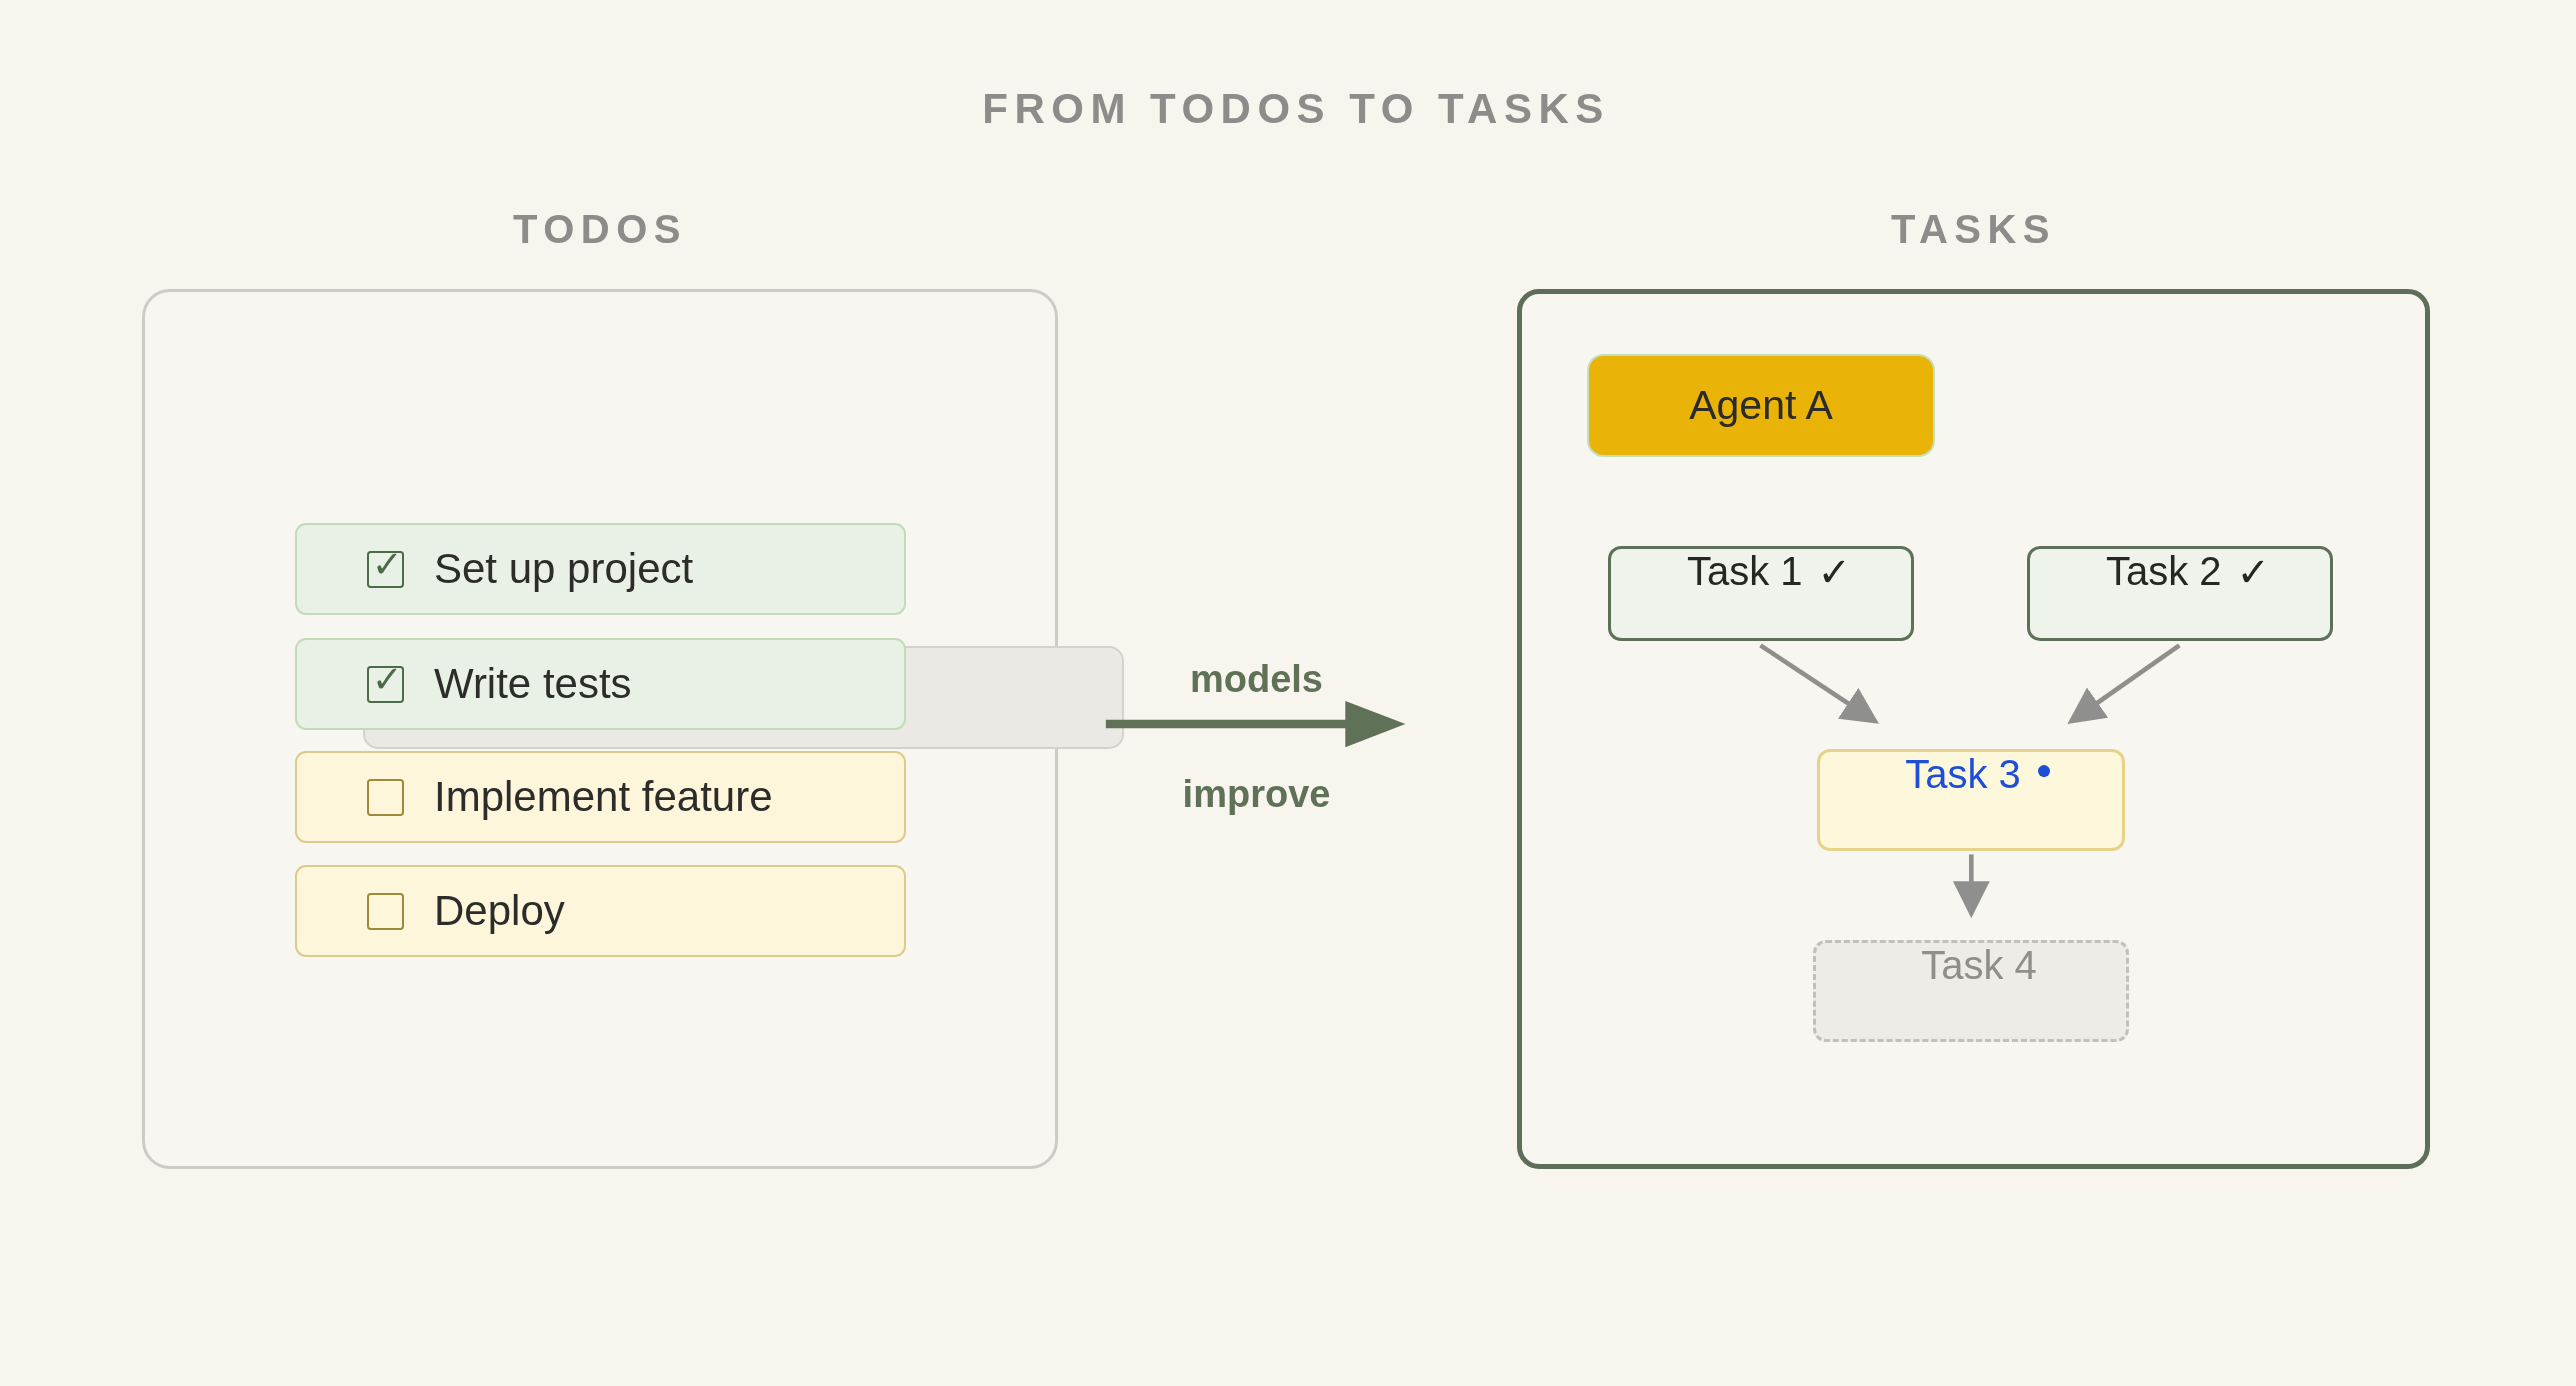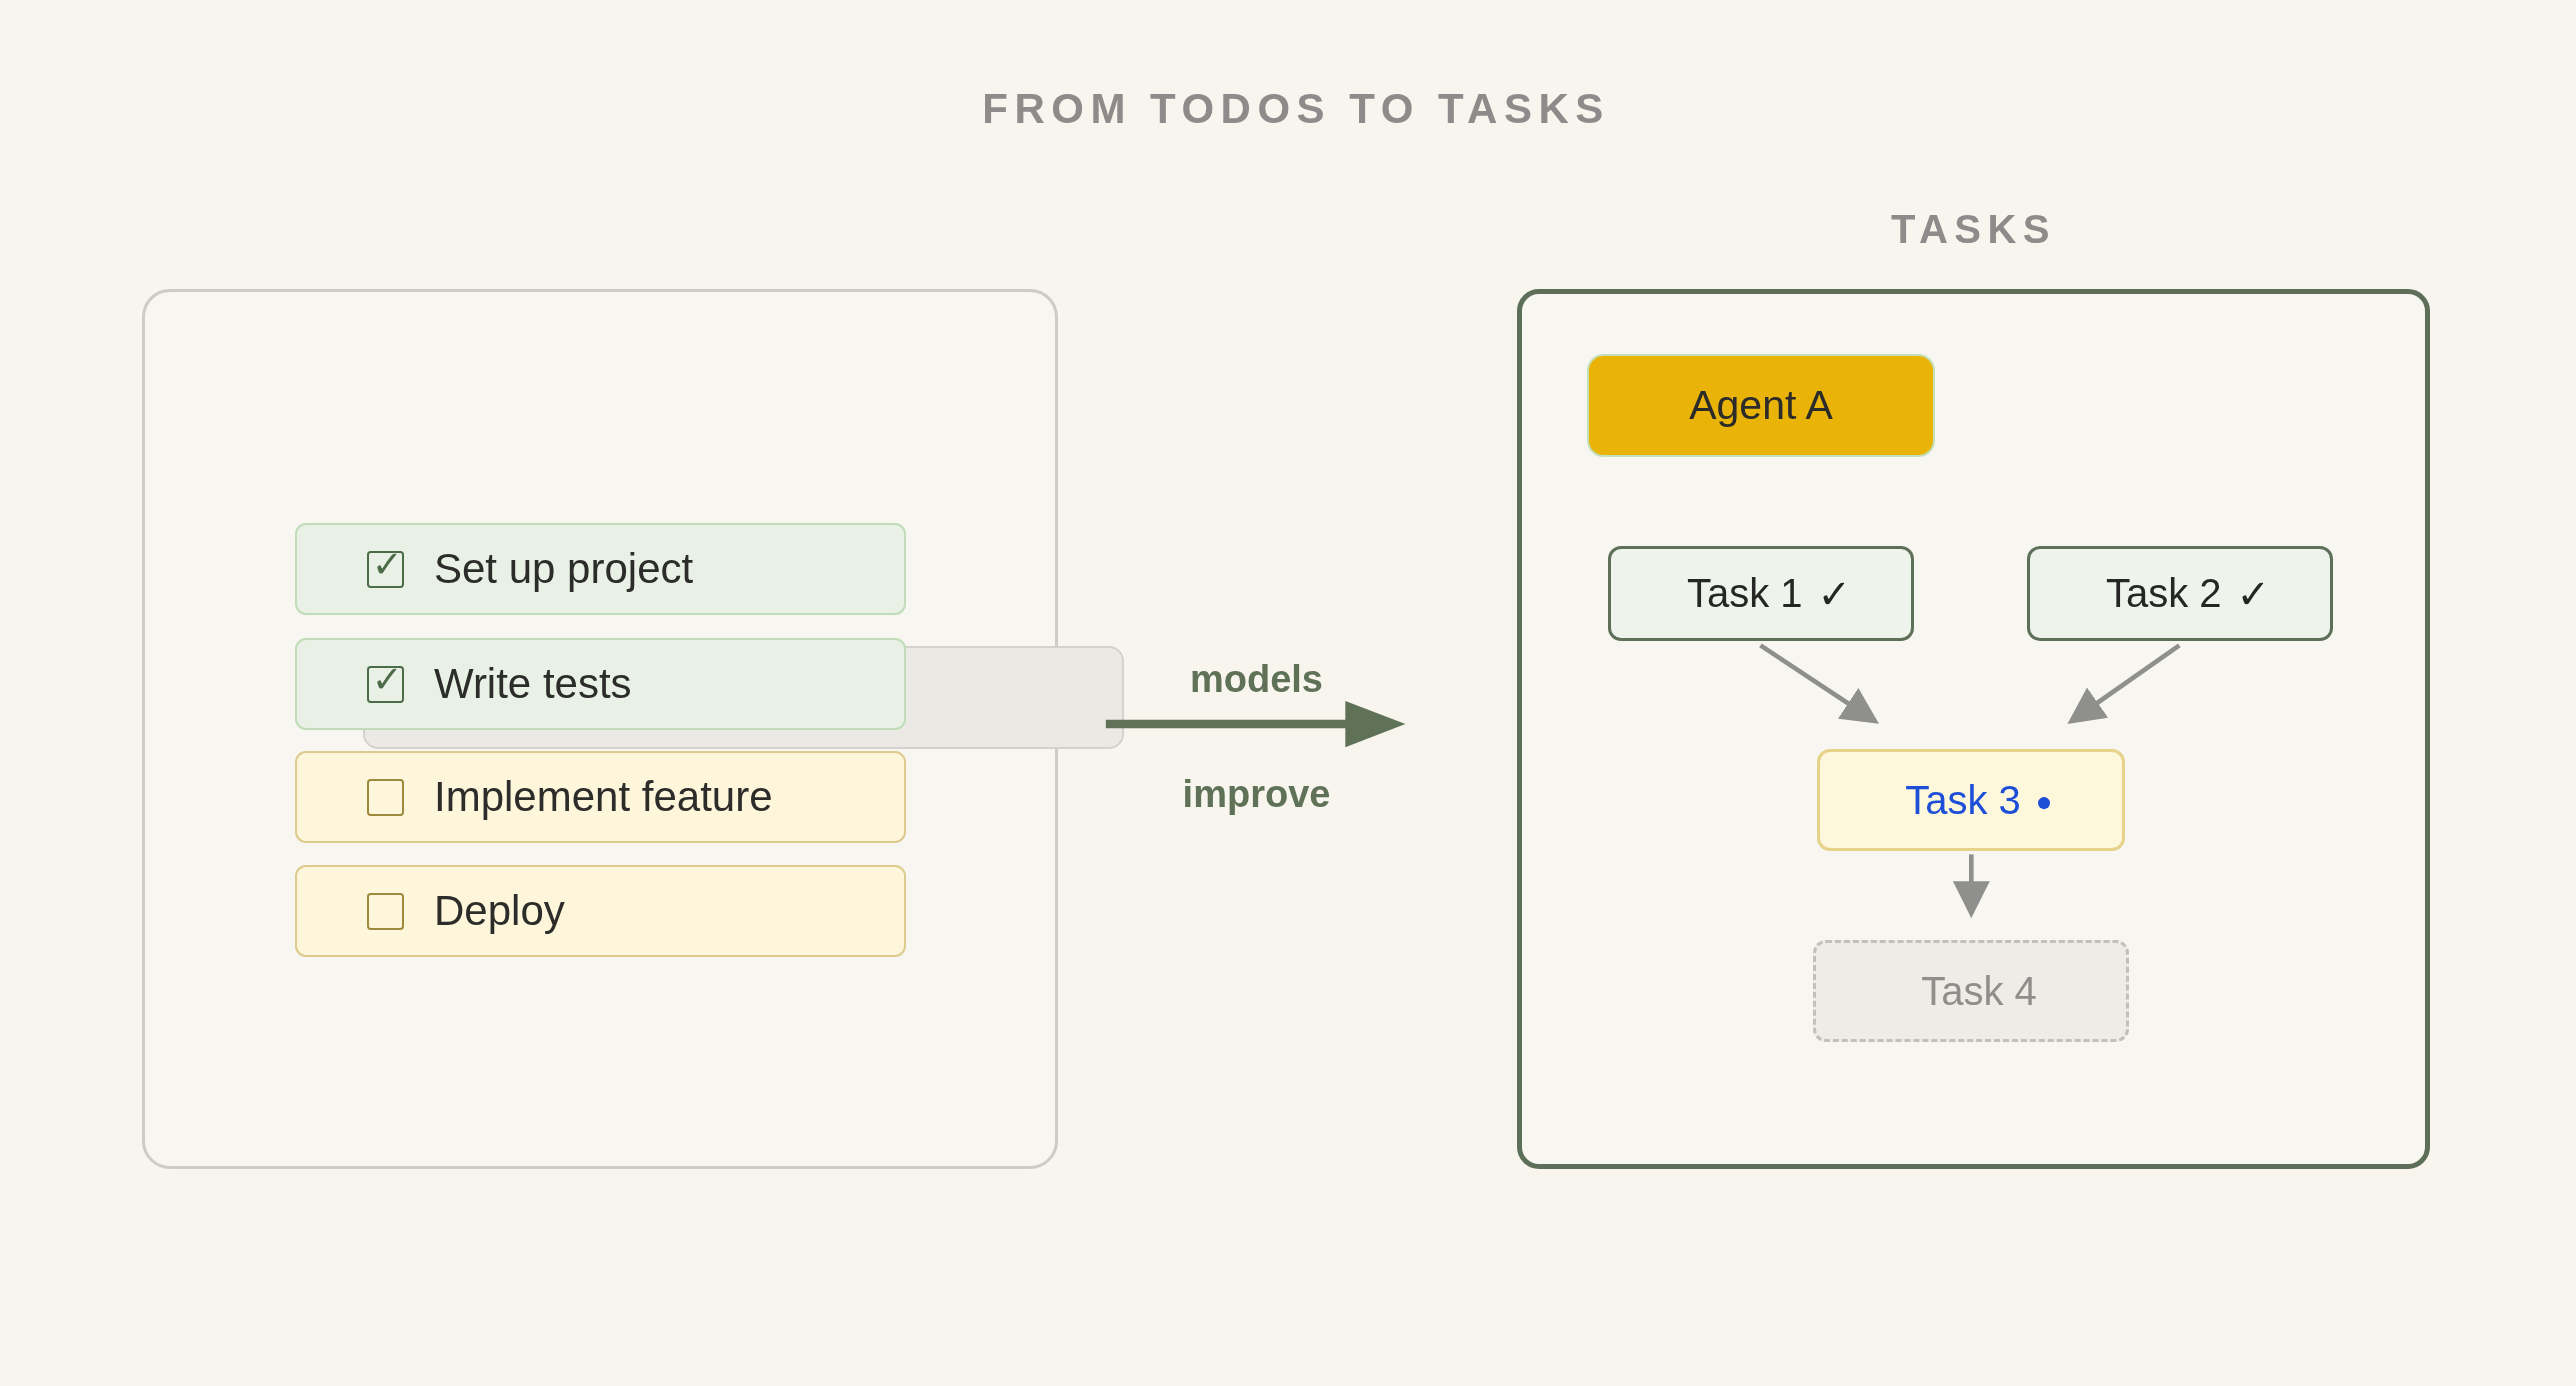--- a/index.html
+++ b/index.html
@@ -60,41 +60,42 @@
     position:absolute; top:354px; height:103px;
     background:#eab308; border:2.8px solid #c3e0bb; border-radius:16.6px;
     display:flex; align-items:center; justify-content:center;
     font-size:41px; color:#2b2b29;
   }
   .agent-a { left:1587px; width:348px; }
   .agent-b { left:2007px; width:346px; }
 
   .task-node {
     position:absolute; border-radius:13px;
-    display:flex; align-items:center; justify-content:center;
+    display:flex; justify-content:center;
     gap:15px; font-size:40px;padding-left:16px;
   }
   .task-node.done   { background:#eef4ec; border:3.7px solid #5e7158; color:#262624; }
   .task-node.active { background:#fdf7db; border:3.7px solid #e6d289; color:#1d4ed8; }
   .task-node.queued { background:#edece7; border:3.7px dashed #c1c0bb; color:#8f8e8a; }
   .task-1 { left:1608px; top:546px;  width:306px; height:95px; }
   .task-2 { left:2027px; top:546px;  width:306px; height:95px; }
   .task-3 { left:1817px; top:749px;  width:308px; height:102px; }
   .task-4 { left:1813px; top:940px; width:316px; height:102px; }
   .task-node .dot { font-size:28px; transform:translateY(1.8px); }
 
   .edges { position:absolute; left:0; top:0; width:2576px; height:1387px; pointer-events:none; }
 </style>
 </head>
 <body>
 
 <div class="canvas">
 
   <div class="title">FROM TODOS TO TASKS</div>
 
+  <div class="col-label todos-label">TODOS</div>
   <div class="col-label tasks-label">TASKS</div>
 
   <div class="panel todos-panel">
     <div class="agent-box">
       <span>Single Agent</span>
     </div>
   </div>
 
   <div class="todo-item done todo-1">
     <span class="checkbox checked">

